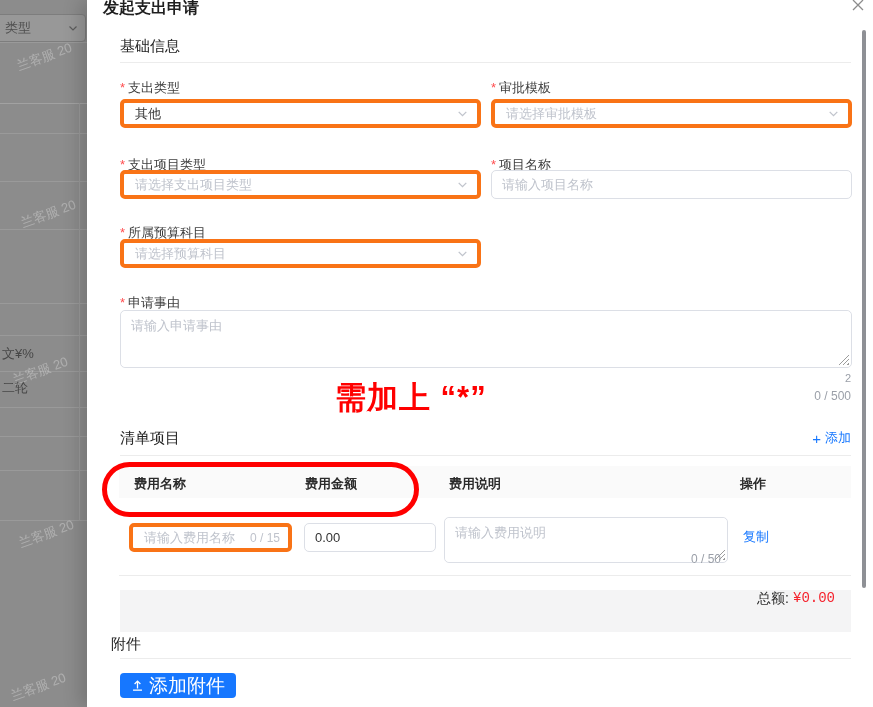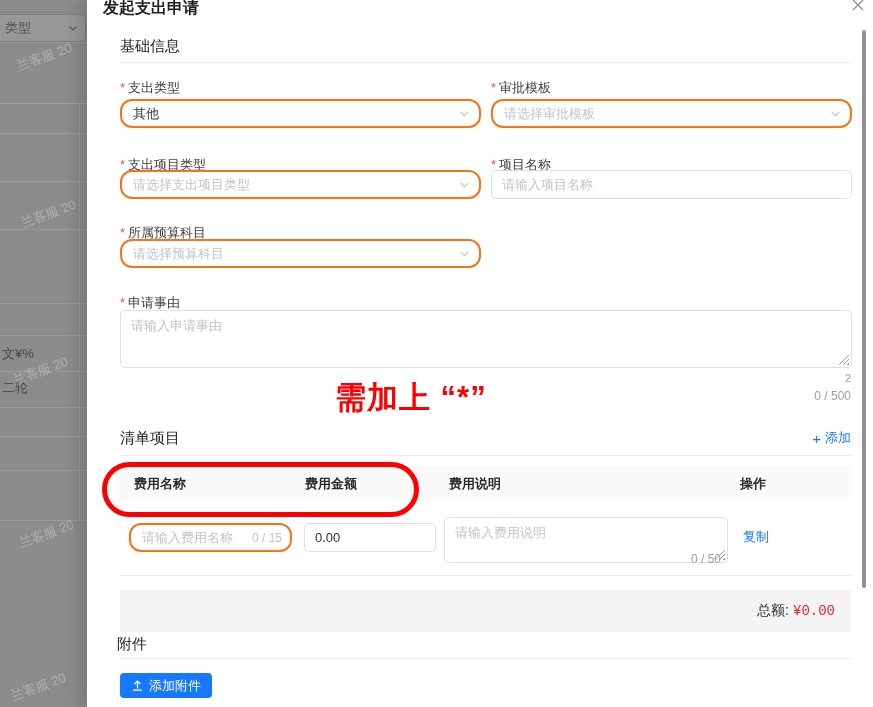--- a/index.html
+++ b/index.html
@@ -25,21 +25,21 @@
   .close-btn { position:absolute; right:5px; top:-3px; width:18px; height:18px; cursor:pointer; }
   .scrollbar-thumb { position:absolute; right:7px; top:30px; width:4px; height:558px;
                      background:#8e9095; border-radius:2px; }
 
   .section-title { position:absolute; font-size:15px; color:#242424; }
   .divider { position:absolute; left:33px; width:731px; height:1px; background:#ececec; }
 
   .field-label { position:absolute; font-size:13px; color:#3d3d3d; }
   .req { color:#ff4d4f; margin-right:3px; font-size:13px; }
 
-  .control { position:absolute; height:29px; border:2px solid #f97316; border-radius:12px; background:#fff;
+  .control { position:absolute; height:29px; border:4px solid #f97316; border-radius:5px; background:#fff;
              display:flex; align-items:center; padding:0 8px 0 11px; }
   .control .ph { flex:1; font-size:13px; color:#bfc3cc; white-space:nowrap; overflow:hidden; }
   .control .val { flex:1; font-size:13px; color:#333; }
   .chev { flex:0 0 auto; display:flex; }
 
   input.text-input { position:absolute; height:29px; border:1px solid #dcdfe6; border-radius:5px;
              font-size:13px; color:#333; padding:8px 10px; outline:none; font-family:inherit; }
   input::placeholder, textarea::placeholder { color:#bfc3cc; }
 
   .ta-wrap { position:absolute; border:1px solid #dcdfe6; border-radius:5px; background:#fff; }
@@ -51,26 +51,26 @@
 
   .counter { position:absolute; font-size:12px; color:#9a9fa8; }
   .counter-inline { font-size:12px; color:#bfc3cc; margin-left:6px; flex:0 0 auto; }
 
   .link { position:absolute; font-size:13px; color:#1677ff; cursor:pointer; display:flex; align-items:center; gap:4px; }
 
   .table-head { position:absolute; left:32px; top:466px; width:732px; height:32px; background:#fafafa; }
   .th { position:absolute; top:475px; font-size:13px; font-weight:700; color:#2b2b2b; }
 
   .total-bar { position:absolute; left:33px; top:590px; width:731px; height:42px; background:#f4f4f5;
-               display:flex; align-items:center; justify-content:flex-end; padding-right:16px; gap:4px; }
+               display:flex; justify-content:flex-end; padding-right:16px; gap:4px; }
   .total-label { font-size:14px; color:#2b2b2b; font-weight:500; }
   .total-value { font-size:14px; color:#f5222d; font-weight:500;font-family:Liberation Mono, monospace; }
 
   .primary-btn { position:absolute; left:33px; top:673px; height:25px; padding:0 11px; background:#1677ff;
-               border:none; border-radius:4px; color:#fff; font-size:13px; display:flex; align-items:center;
+               border:none; border-radius:4px; color:#fff; font-size:19px; display:flex; align-items:center;
                gap:5px; cursor:pointer; font-family:inherit; }
 
   
   .annotation-text { position:absolute; left:248px; top:377px; font-size:31px; font-weight:700; color:#ff0000;
                letter-spacing:1px; white-space:nowrap; }
   .annotation-circle { position:absolute; left:15px; top:462px; width:317px; height:55px;
                border:5px solid #ff0000; border-radius:28px; pointer-events:none; }
 </style>
 </head>
 <body>
@@ -210,21 +210,21 @@
     <div class="link" style="left:656px;top:528px">复制</div>
     <div class="divider" style="top:575px;left:32px;width:732px"></div>
 
     <div class="annotation-circle"></div>
 
     <div class="total-bar">
       <span class="total-label">总额:</span>
       <span class="total-value">¥0.00</span>
     </div>
 
-    <div class="section-title" style="left:30px;top:635px">附件</div>
+    <div class="section-title" style="left:24px;top:635px">附件</div>
     <div class="divider" style="top:658px"></div>
     <button class="primary-btn">
       <svg width="13" height="13" viewBox="0 0 14 14" fill="none" stroke="#ffffff" stroke-width="1.4">
         <path d="M7 10.2 V2.6"></path>
           <path d="M3.9 5.4 L7 2.3 L10.1 5.4"></path>
           <path d="M2.2 12 H11.8"></path>
       </svg>
       <span>添加附件</span>
     </button>
 

